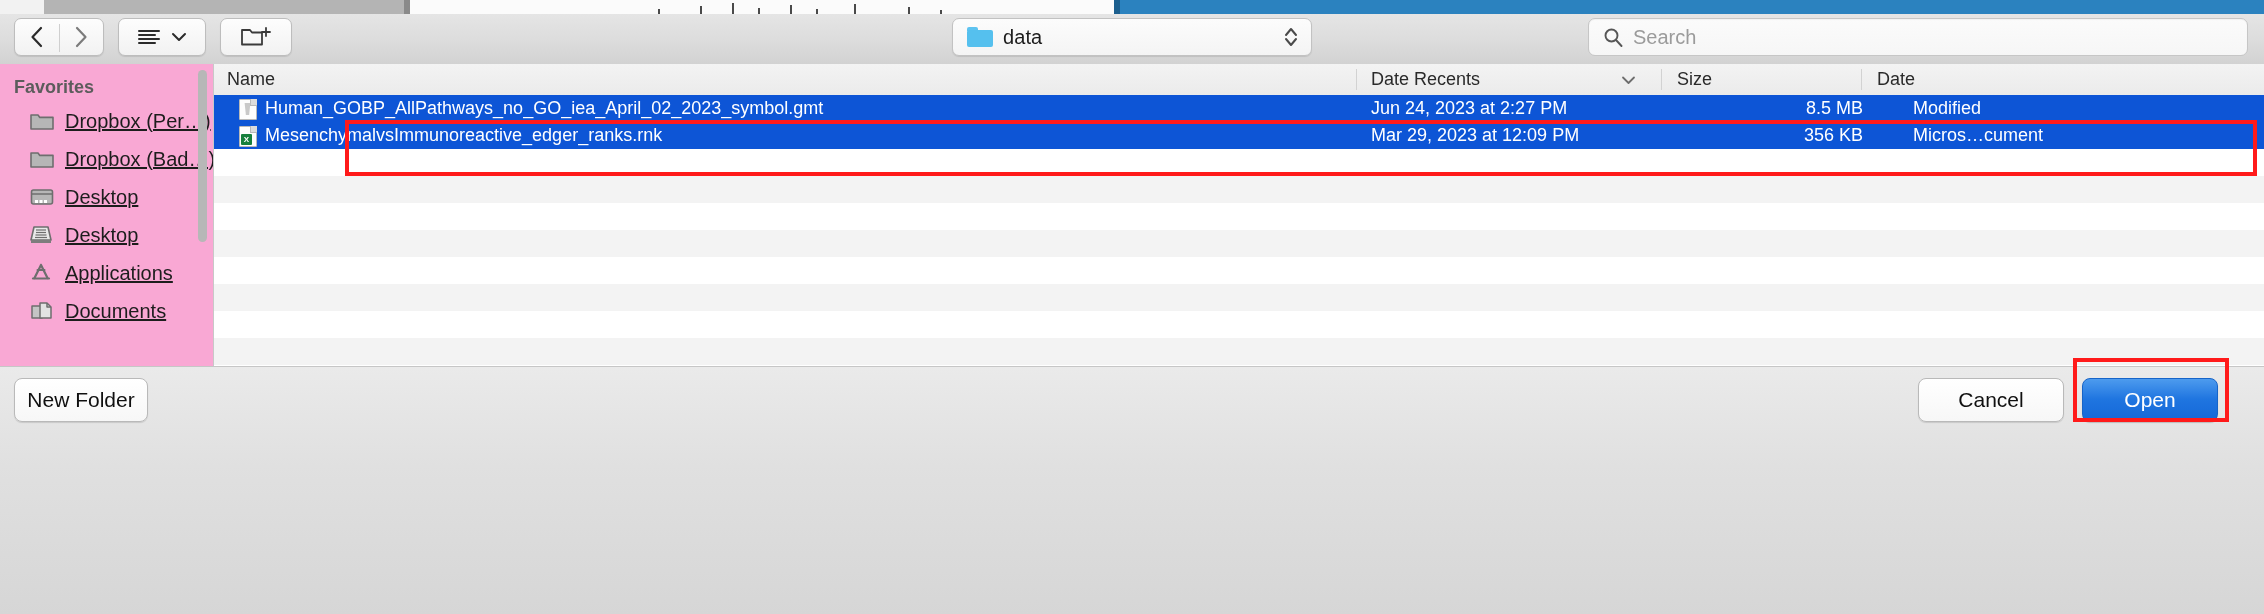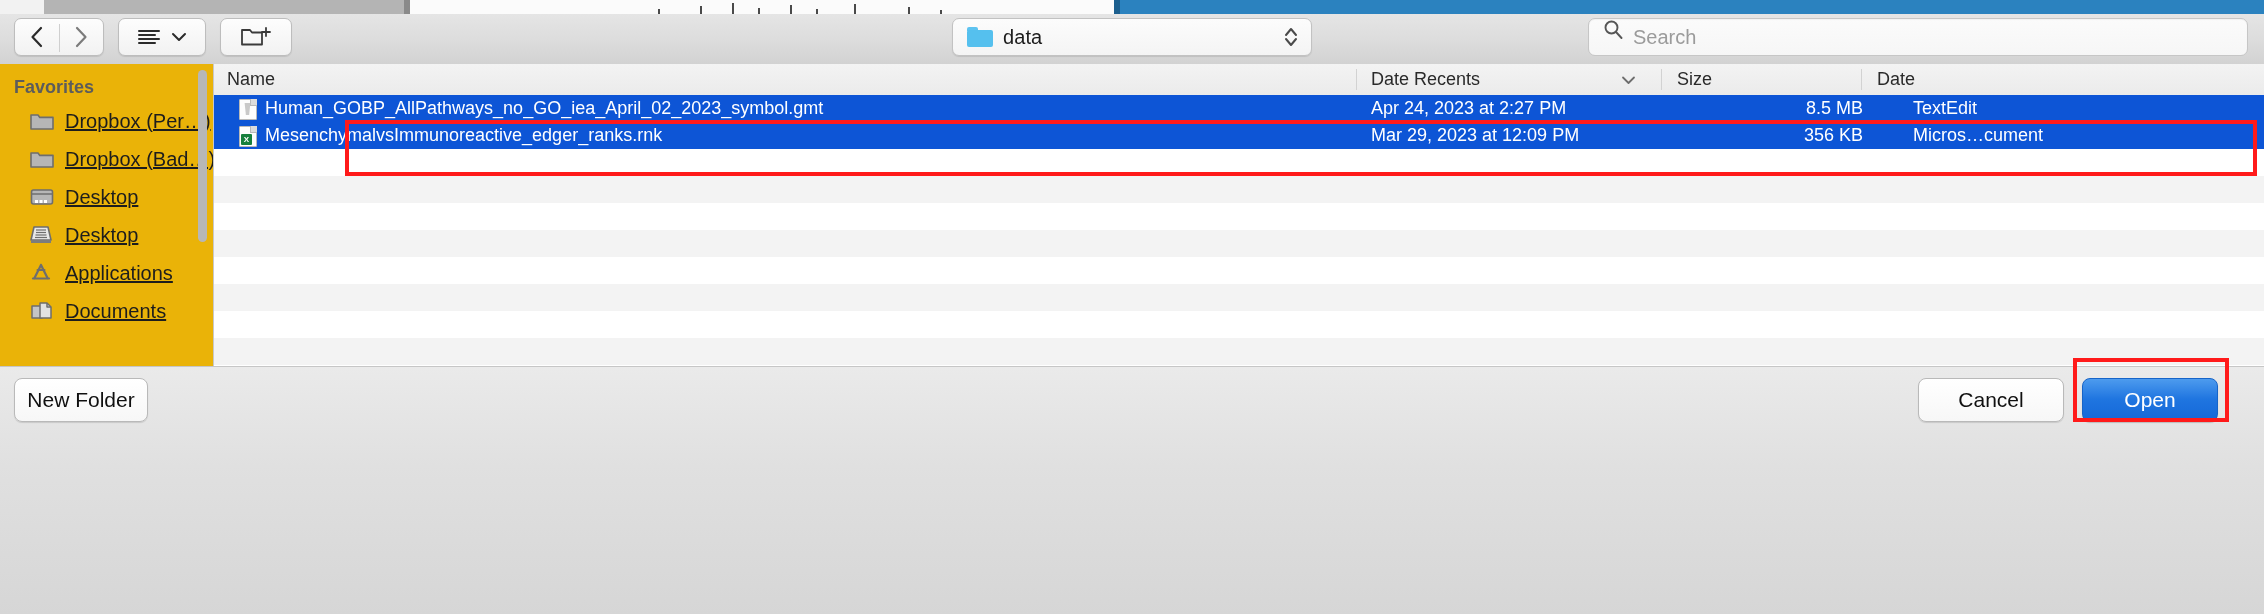--- a/index.html
+++ b/index.html
@@ -64,31 +64,31 @@
   #path-label{margin-left:10px;font-size:20px;color:#1c1c1c;letter-spacing:.1px;}
   #path-stepper{margin-left:auto;margin-right:12px;display:flex;flex-direction:column;
     align-items:center;justify-content:center;gap:3px;}
 
   
   #search-field{
     position:absolute;left:1588px;top:4px;width:660px;height:38px;
     background:linear-gradient(180deg,#fbfbfb 0%,#f6f6f6 100%);
     border:1px solid #c6c6c6;border-radius:7px;
     box-shadow:inset 0 1px 1px rgba(0,0,0,.04);
-    display:flex;box-sizing:border-box;
+    display:flex;align-items:center;box-sizing:border-box;
   }
   #search-icon{margin-left:14px;flex:none;}
   #search-input{
     border:0;outline:0;background:transparent;margin-left:8px;
     font-family:inherit;font-size:20px;color:#222;width:580px;
   }
   #search-input::placeholder{color:#9b9b9b;}
 
   
-  #sidebar{position:absolute;left:0;top:50px;width:213px;height:302px;background:#eab308;overflow:hidden;}
+  #sidebar{position:absolute;left:0;top:50px;width:213px;height:302px;background:#f9a8d4;overflow:hidden;}
   #sb-title{position:absolute;left:14px;top:13px;font-size:18px;color:#5c5c5c;font-weight:600;}
   #sb-list{position:absolute;left:0;top:38px;width:213px;}
   .sb-item{height:38px;display:flex;align-items:center;padding-left:28px;box-sizing:border-box;}
   .sb-ico{width:28px;height:24px;flex:none;display:flex;align-items:center;justify-content:center;}
   .sb-label{margin-left:9px;font-size:20px;color:#1d1d1d;white-space:nowrap;text-decoration:underline;}
   #sb-scroll{position:absolute;right:6px;top:6px;width:9px;height:172px;background:#b7b7b7;border-radius:5px;}
 
   
   #filepane{position:absolute;left:213px;top:50px;width:2051px;height:302px;background:#fff;overflow:hidden;}
   #fp-divider{position:absolute;left:213px;top:50px;width:1px;height:302px;background:#c8c8c8;z-index:5;}
@@ -328,23 +328,23 @@
     <div id="rows">
         <div class="row sel" style="top: 31px;">
           <div class="row-ico">
             <div class="docico">
               <div class="pg"></div>
               <div class="fold"></div>
               <div class="glyph"></div>
             </div>
           </div>
           <div class="cell name">Human_GOBP_AllPathways_no_GO_iea_April_02_2023_symbol.gmt</div>
-          <div class="cell date">Apr 24, 2023 at 2:27 PM</div>
+          <div class="cell date">Jun 24, 2023 at 2:27 PM</div>
           <div class="cell size">8.5 MB</div>
-          <div class="cell kind">TextEdit</div>
+          <div class="cell kind">Modified</div>
         </div>
         <div class="row sel" style="top: 58px;">
           <div class="row-ico">
             <div class="xlsico">
               <div class="pg"></div>
               <div class="fold"></div>
               <div class="sq">X</div>
             </div>
           </div>
           <div class="cell name">MesenchymalvsImmunoreactive_edger_ranks.rnk</div>

